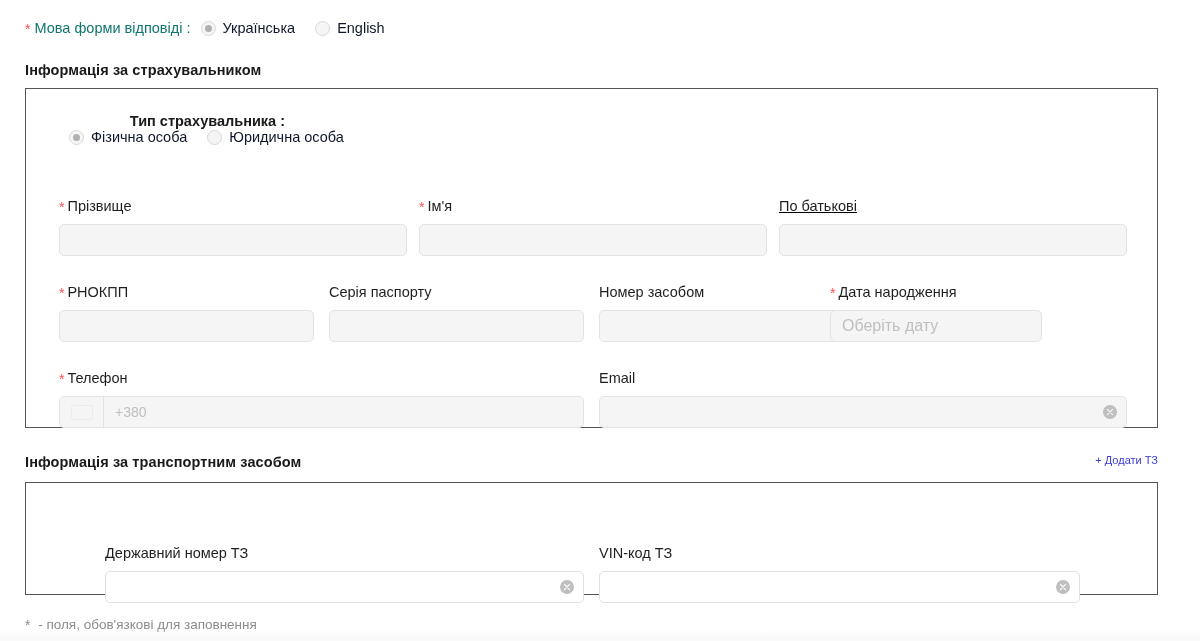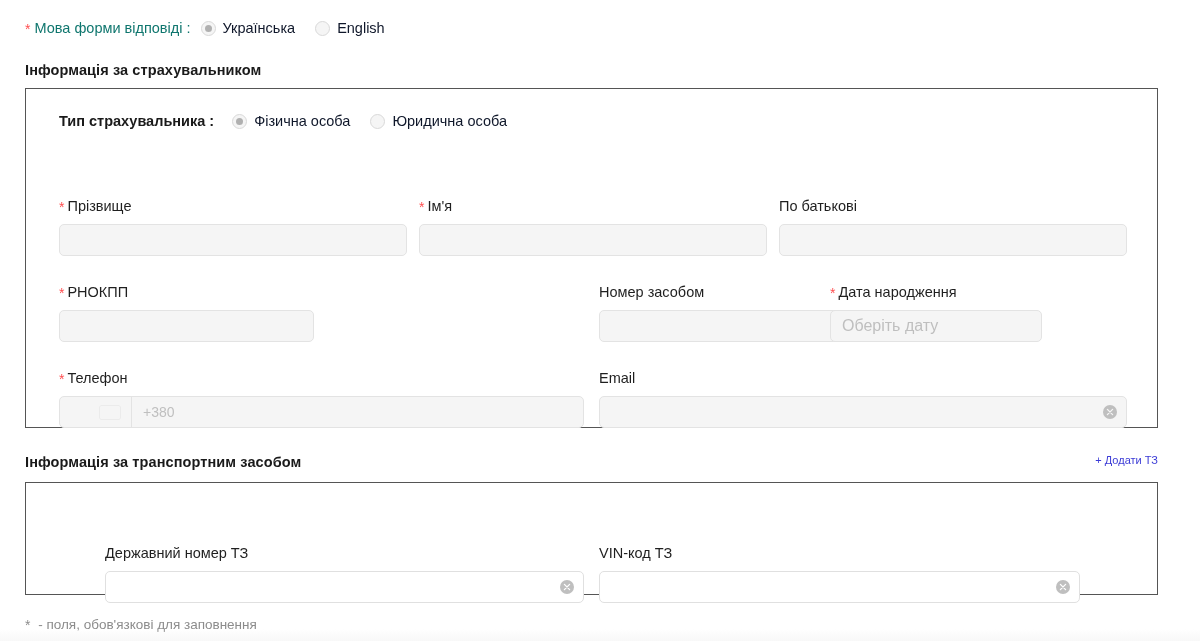--- a/index.html
+++ b/index.html
@@ -120,20 +120,21 @@
     height: 113px;
   }
 
   
   .type-row {
     position: absolute;
     left: 33px;
     top: 24px;
     display: flex;
     align-items: center;
+    flex-direction: column;
   }
   .type-label {
     font-size: 14.5px;
     font-weight: bold;
     color: #1a1a1a;
     margin-right: 8px;
   }
 
   
   .field {
@@ -185,21 +186,20 @@
 
   
   .phone-group {
     display: flex;
     width: 100%;
     height: 32px;
     border: 1px solid #e3e3e3;
     border-radius: 5px;
     background: #f5f5f5;
     overflow: hidden;
-    padding-left: 28px;
   }
   .flag-box {
     width: 44px;
     flex: none;
     border-right: 1px solid #e3e3e3;
     display: flex;
     align-items: center;
     justify-content: center;
     background: #f5f5f5;
   }
@@ -290,34 +290,40 @@
       </div>
     </div>
 
     <div class="field" style="left:393px; top:68px; width:348px;">
       <label class="field-label"><span class="req-star">*</span><span>Ім'я</span></label>
       <div class="inp-wrap">
         <input class="inp" type="text" placeholder="" style="">
       </div>
     </div>
 
-    <div class="field" style="left:753px; top:68px; width:348px;">
+    <div class="field" style="left:753px; top:68px; width:348px;text-decoration:underline;">
       <label class="field-label"><span>По батькові</span></label>
       <div class="inp-wrap">
         <input class="inp" type="text" placeholder="" style="">
       </div>
     </div>
 
     <div class="field" style="left:33px; top:154px; width:255px;">
       <label class="field-label"><span class="req-star">*</span><span>РНОКПП</span></label>
       <div class="inp-wrap">
         <input class="inp" type="text" placeholder="" style="">
       </div>
     </div>
 
+    <div class="field" style="left:303px; top:154px; width:255px;">
+      <label class="field-label"><span>Серія паспорту</span></label>
+      <div class="inp-wrap">
+        <input class="inp" type="text" placeholder="" style="">
+      </div>
+    </div>
 
     <div class="field" style="left:573px; top:154px; width:255px;">
       <label class="field-label"><span>Номер засобом</span></label>
       <div class="inp-wrap">
         <input class="inp" type="text" placeholder="" style="">
       </div>
     </div>
 
     <div class="field" style="left:804px; top:154px; width:212px;">
       <label class="field-label"><span class="req-star">*</span><span>Дата народження</span></label>

